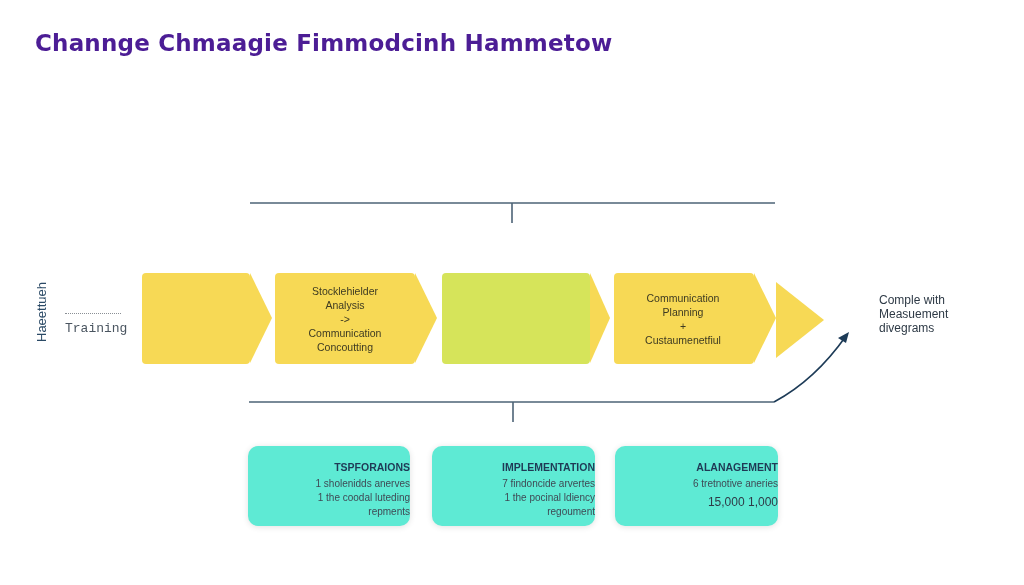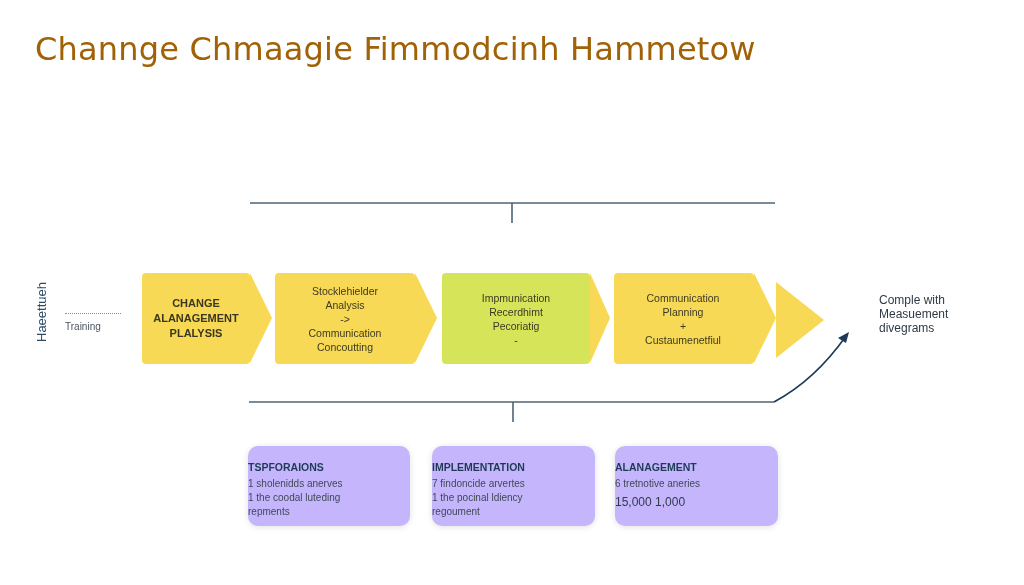--- a/index.html
+++ b/index.html
@@ -4,34 +4,34 @@
   <style>
     html, body { margin: 0; padding: 0; }
     body {
       width: 1024px; height: 585px; background: #ffffff;
       position: relative; overflow: hidden;
       font-family: "Liberation Sans", "DejaVu Sans", sans-serif;
       color: #1d3b57;
     }
     .title {
       position: absolute; left: 35px; top: 30px;
-      font-size: 32px; font-weight: 400; color: #a16207; letter-spacing: 0.2px;
+      font-size: 23px; font-weight: 700; color: #4c1d95; letter-spacing: 0.2px;
       font-family: "DejaVu Sans", sans-serif;
     }
     svg.lines { position: absolute; left: 0; top: 0; }
     .side-label {
       position: absolute; left: 20px; top: 312px; width: 44px; height: 16px;
       transform: rotate(-90deg); transform-origin: center;
       font-size: 13px; color: #2b4a66; text-align: center; white-space: nowrap;
     }
     .dots {
       position: absolute; left: 65px; top: 313px; width: 56px;
       border-top: 1px dotted #8a8f95;
     }
-    .training { position: absolute; left: 65px; top: 321px; font-size: 10px; color: #4a5560; }
+    .training { position: absolute; left: 65px; top: 321px; font-size: 13px; color: #4a5560; font-family: Liberation Mono, monospace; }
     .step {
       position: absolute; top: 273px; height: 91px;
       display: flex; align-items: center; justify-content: center; text-align: center;
     }
     .step .body {
       position: absolute; left: 0; top: 0; height: 91px; border-radius: 4px;
     }
     .step .point {
       position: absolute; top: 0; width: 0; height: 0;
       border-top: 45.5px solid transparent; border-bottom: 45.5px solid transparent;
@@ -45,23 +45,23 @@
     .green .body { background: #d6e45a; }
     .big-arrow {
       position: absolute; left: 776px; top: 282px; width: 0; height: 0;
       border-top: 38px solid transparent; border-bottom: 38px solid transparent;
       border-left: 48px solid #f7d955;
     }
     .note {
       position: absolute; left: 879px; top: 293px; font-size: 12px; line-height: 14px; color: #2e3a46;
     }
     .card {
-      position: absolute; top: 446px; height: 80px; background: #c4b5fd;
+      position: absolute; top: 446px; height: 80px; background: #5eead4;
       border-radius: 10px; box-shadow: 0 1px 6px rgba(0,0,0,0.12);
-      text-align: left; font-size: 10px; line-height: 14px; color: #3f4a55;
+      text-align: right; font-size: 10px; line-height: 14px; color: #3f4a55;
     }
     .card .head { font-weight: 700; font-size: 10.5px; color: #1f3a55; margin-top: 14px; margin-bottom: 3px; }
     .card .big { font-size: 12px; color: #2f3b47; margin-top: 4px; }
   </style>
 </head>
 <body>
 
 <div class="title">Channge Chmaagie Fimmodcinh Hammetow</div>
 
 <svg class="lines" width="1024" height="585">
@@ -73,47 +73,36 @@
   <polygon points="849,332 838,338 846,343" fill="#1d3b57"></polygon>
 </svg>
 
 <div class="side-label">Haeettueh</div>
 <div class="dots"></div>
 <div class="training">Training</div>
 
 <div class="step yellow" style="left:142px;width:130px;">
   <div class="body" style="width:108px;"></div>
   <div class="point" style="left:108px;"></div>
-  <div class="txt bold" style="margin-right:22px;">
-    <div>CHANGE</div>
-    <div>ALANAGEMENT</div>
-    <div>PLALYSIS</div>
-  </div>
 </div>
 
 <div class="step yellow" style="left:275px;width:162px;text-align:center;">
   <div class="body" style="width:140px;"></div>
   <div class="point" style="left:140px;"></div>
   <div class="txt" style="margin-right:22px;">
     <div>Stocklehielder</div>
     <div>Analysis</div>
     <div>-&gt;</div>
     <div>Communication</div>
     <div>Concoutting</div>
   </div>
 </div>
 
 <div class="step green" style="left:442px;width:148px;">
   <div class="body" style="width:148px;"></div>
-  <div class="txt">
-    <div>Impmunication</div>
-    <div>Recerdhimt</div>
-    <div>Pecoriatig</div>
-    <div>-</div>
-  </div>
 </div>
 <div style="position:absolute;left:590px;top:273px;width:0;height:0;border-top:45.5px solid transparent;border-bottom:45.5px solid transparent;border-left:20px solid #f7d955;"></div>
 
 <div class="step yellow" style="left:614px;width:160px;">
   <div class="body" style="width:140px;"></div>
   <div class="point" style="left:140px;"></div>
   <div class="txt" style="margin-right:22px;">
     <div>Communication</div>
     <div>Planning</div>
     <div>+</div>

